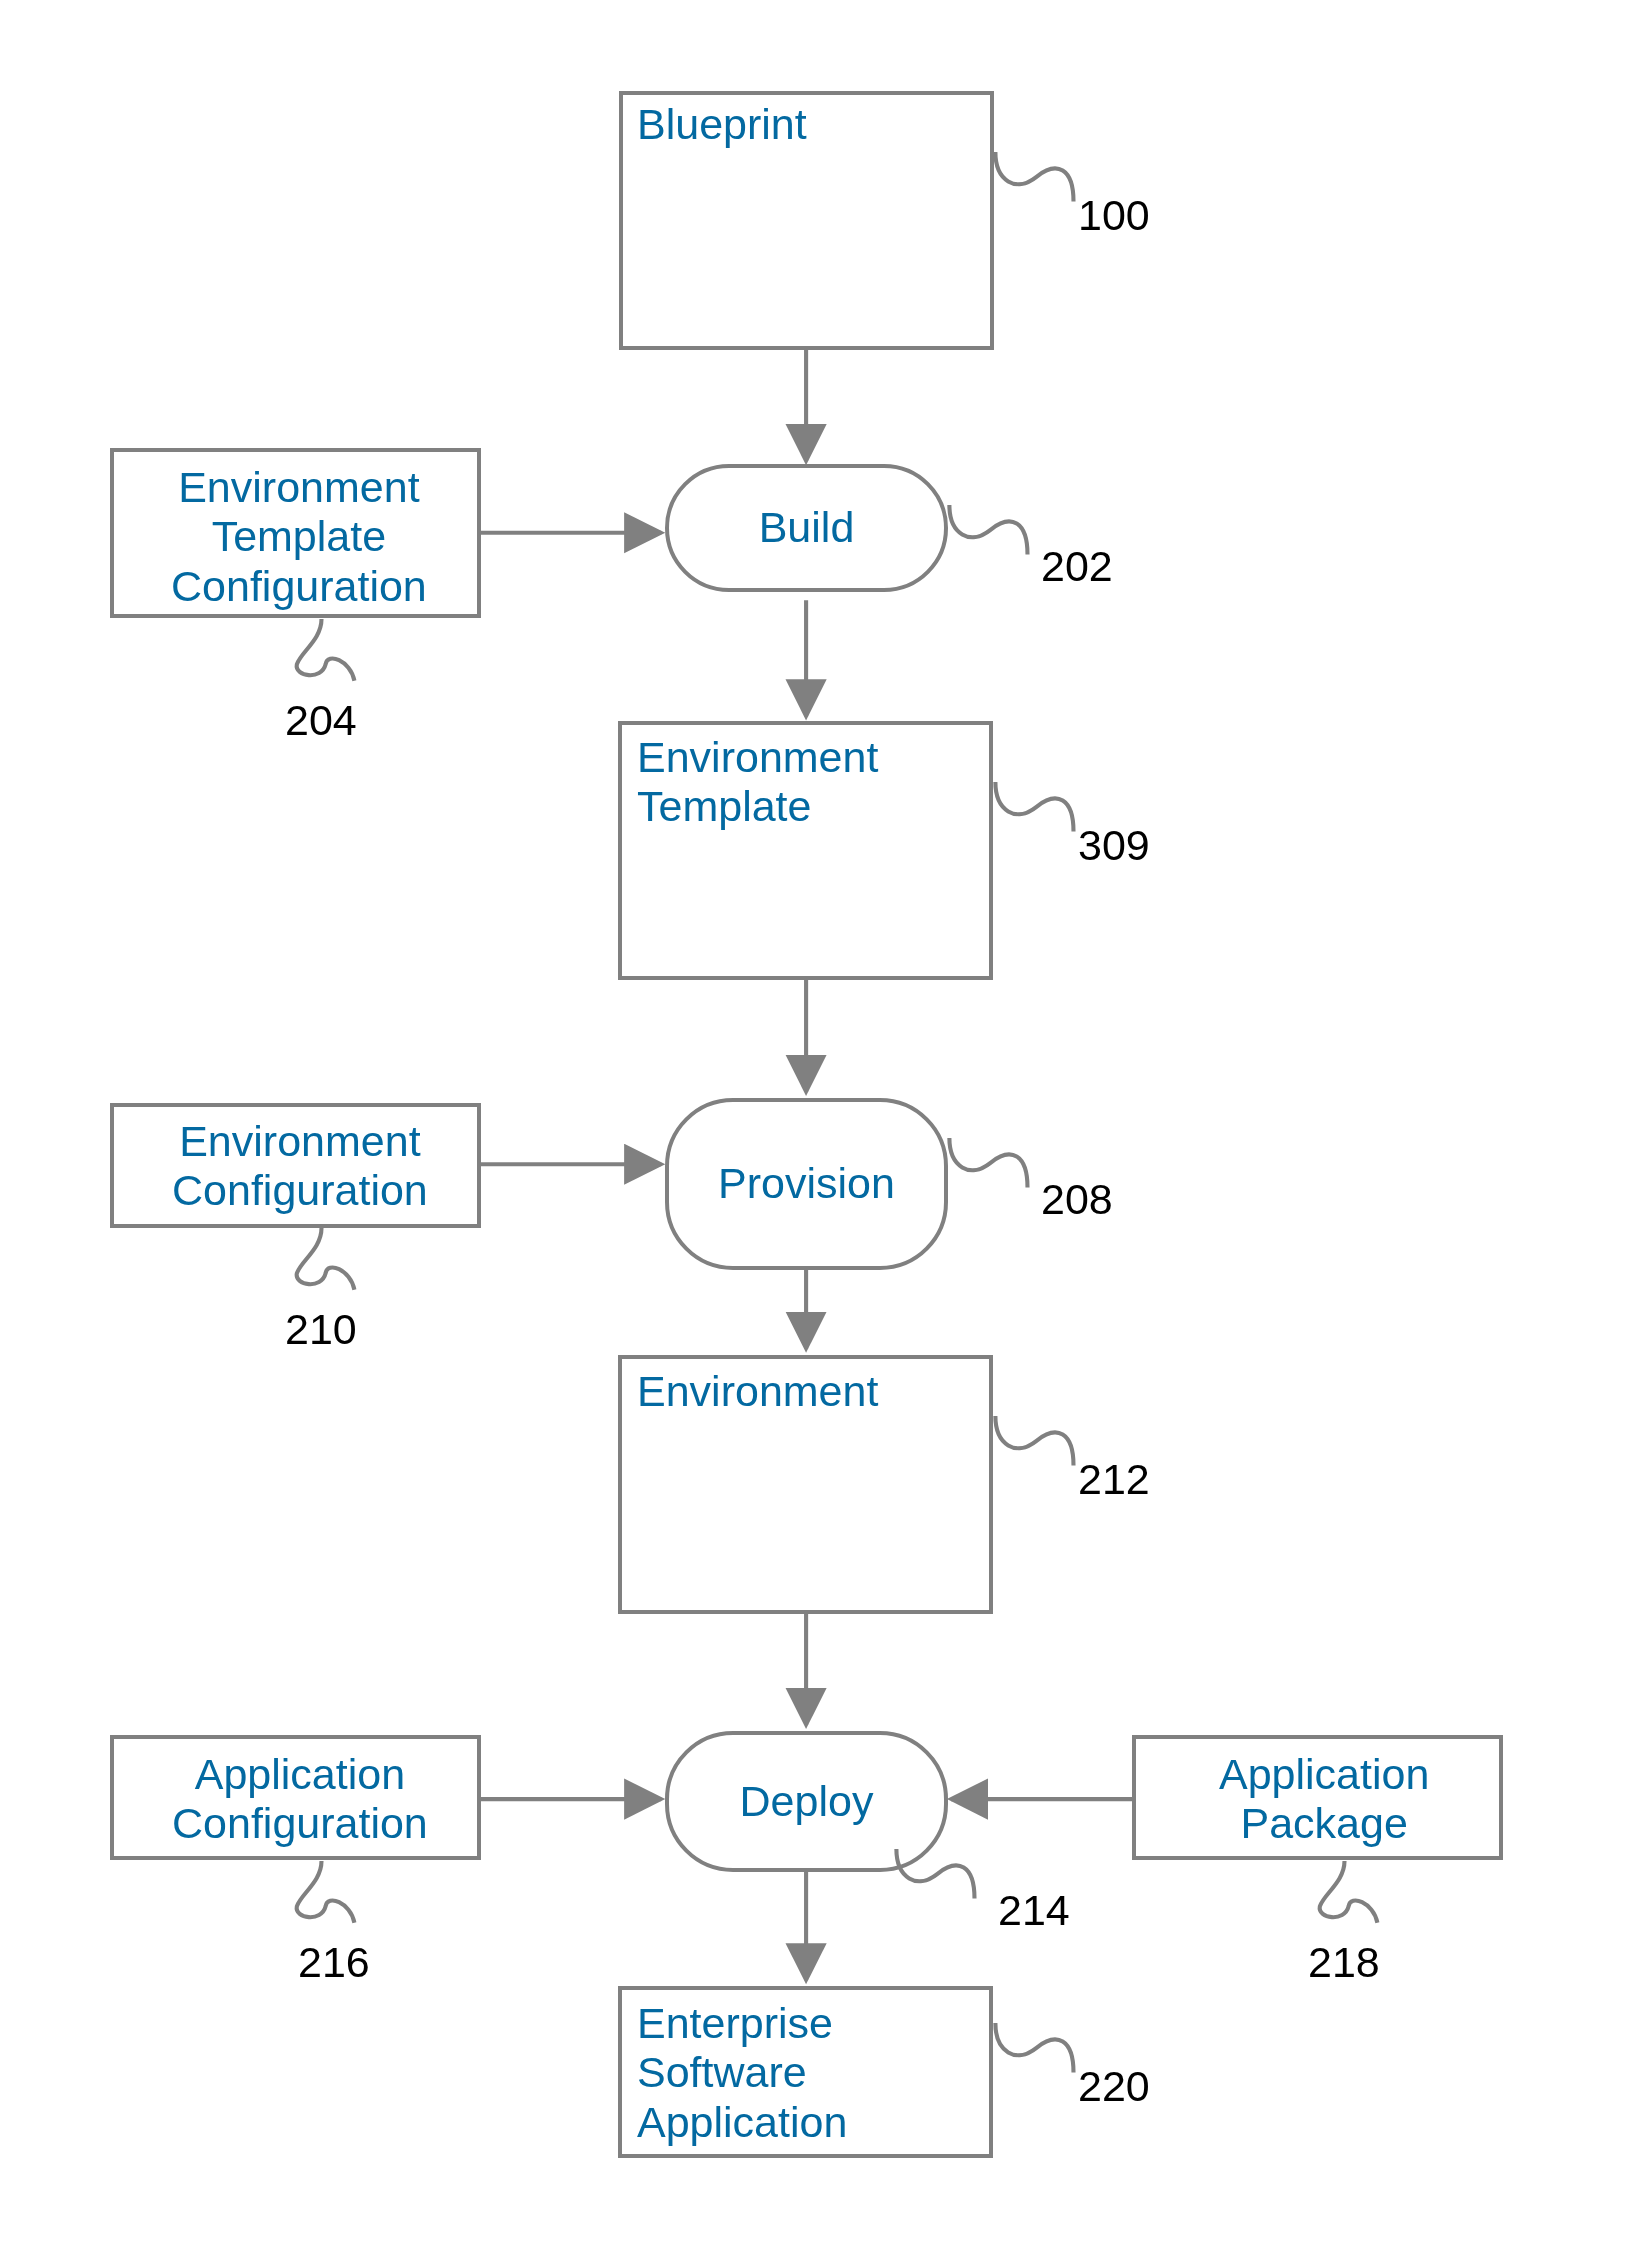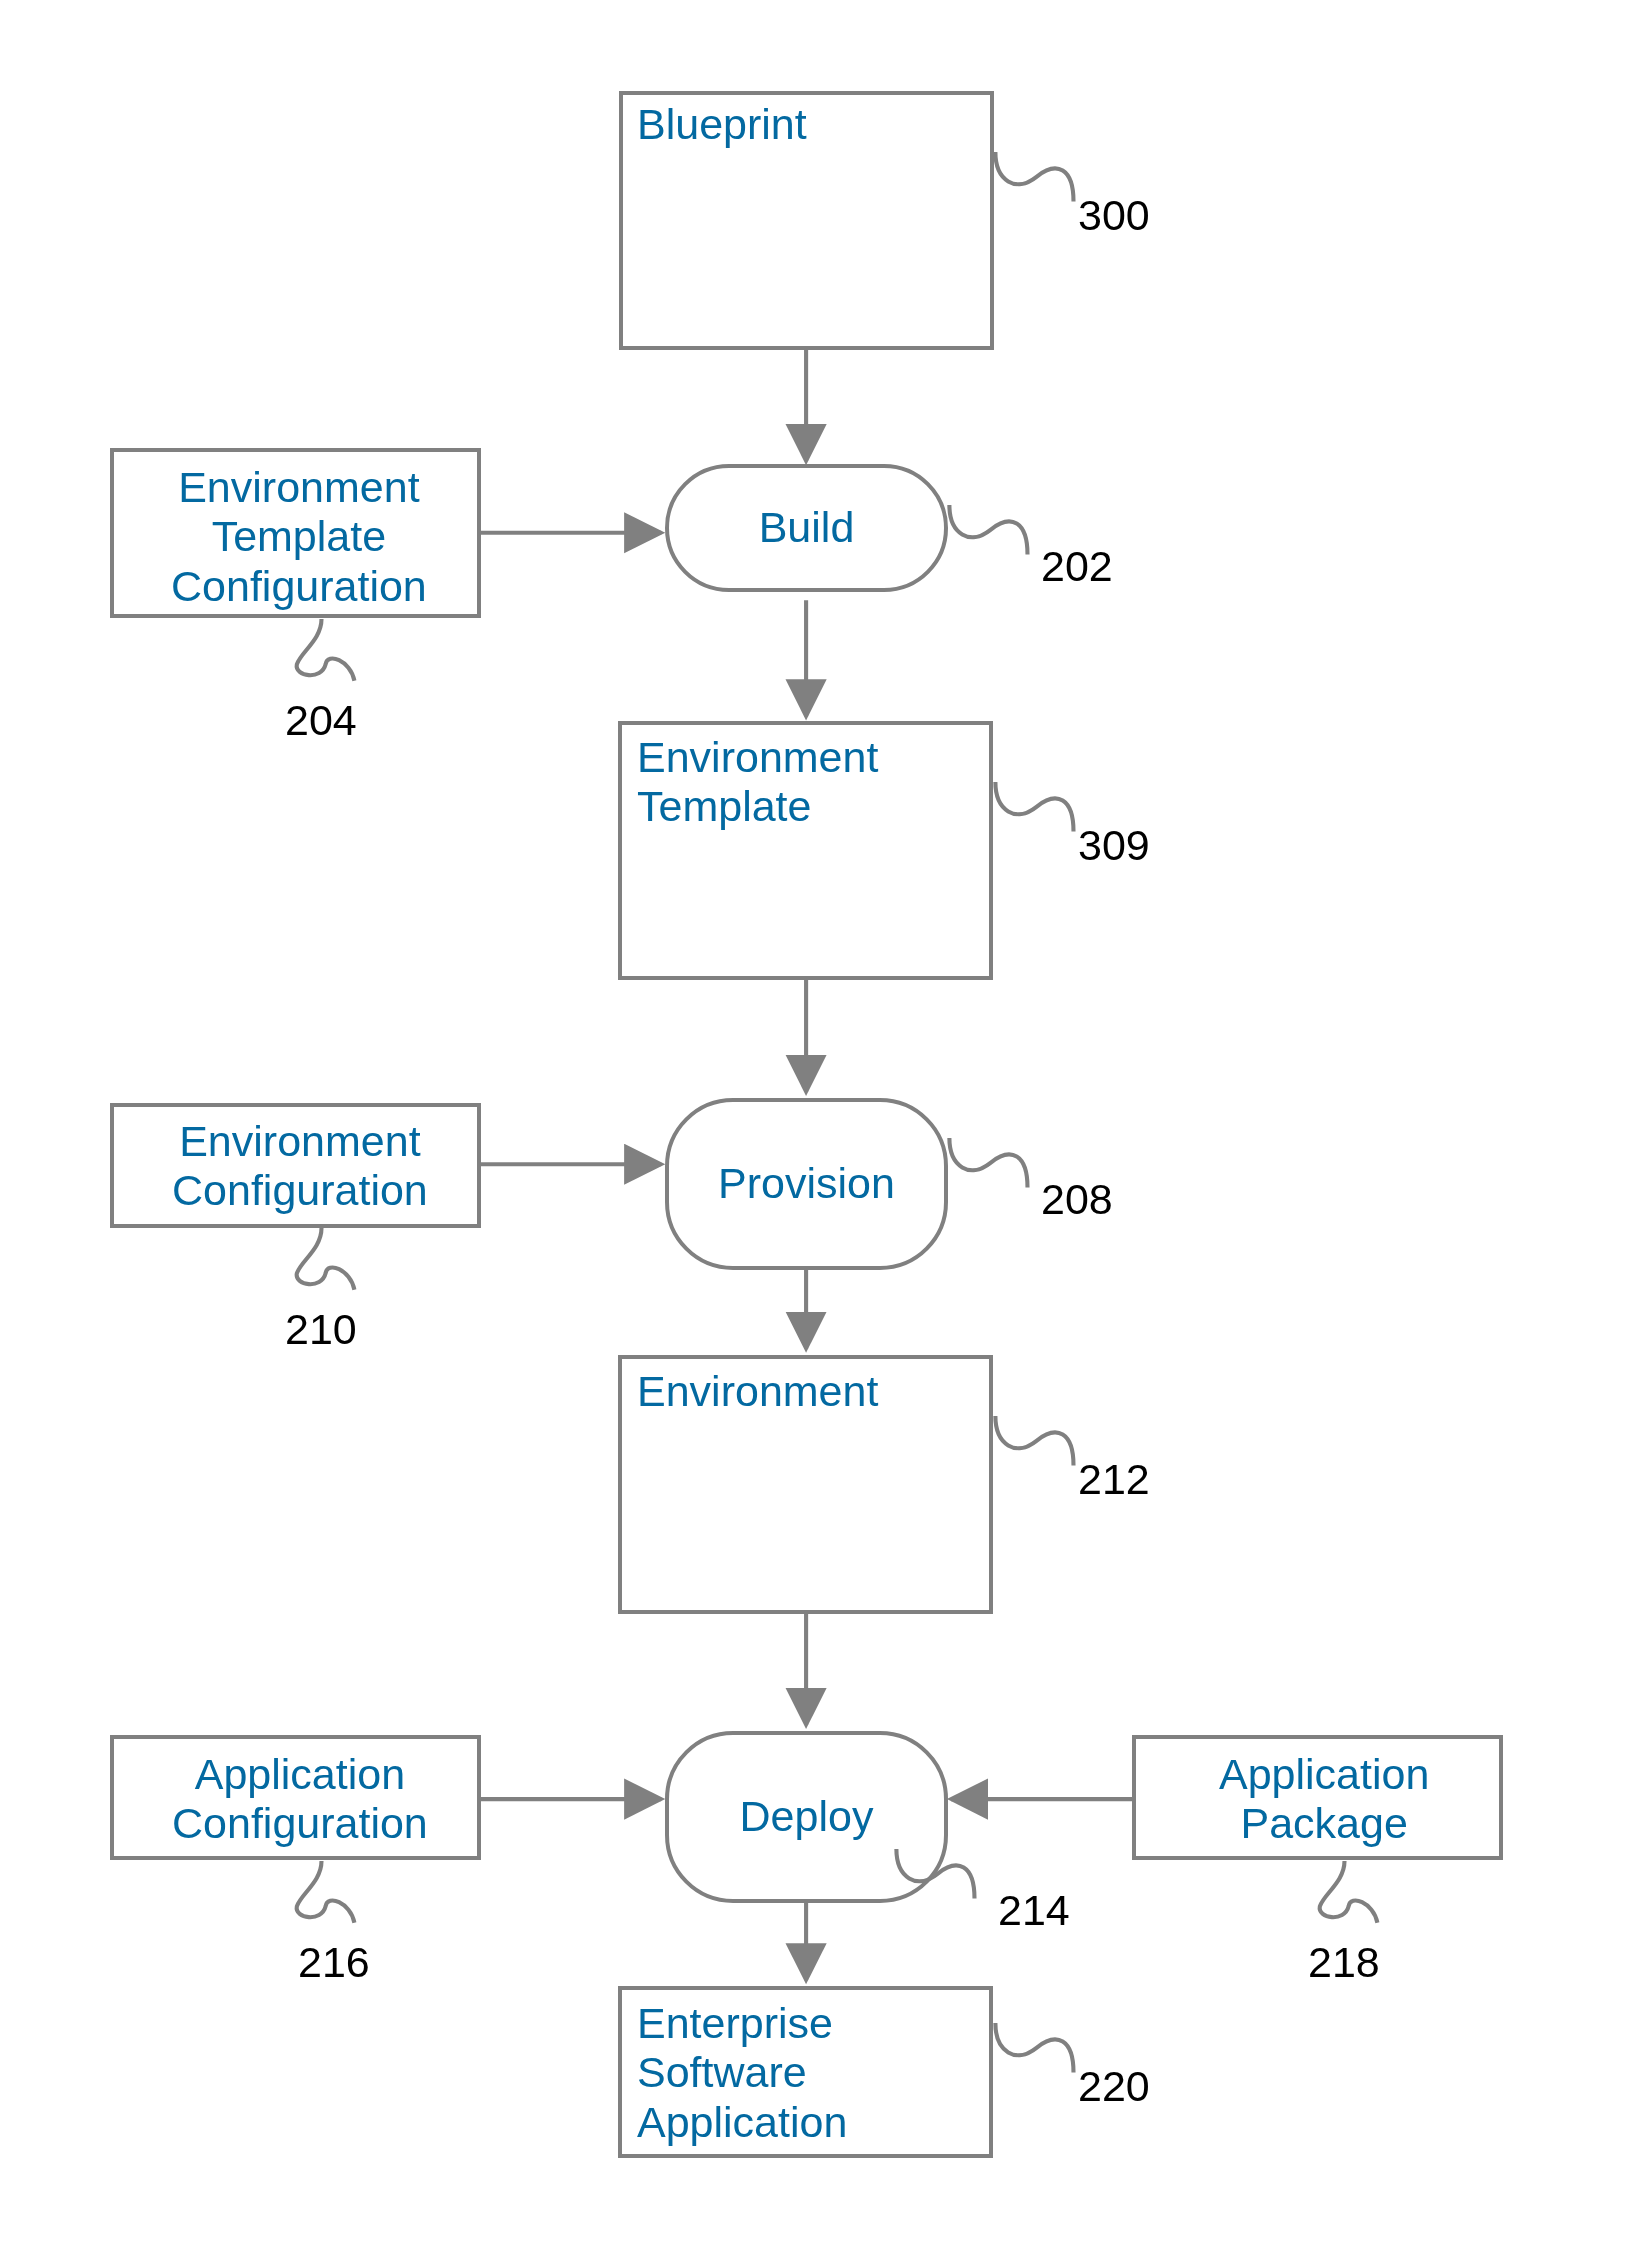--- a/index.html
+++ b/index.html
@@ -82,21 +82,21 @@
   <line x1="1375" y1="2185" x2="1155" y2="2185" stroke="#808080" stroke-width="5" marker-end="url(#arrowhead)"></line>
 
   <line x1="979" y1="2267" x2="979" y2="2405" stroke="#808080" stroke-width="5" marker-end="url(#arrowhead)"></line>
 </svg>
 
 <div class="box" style="left:619px; top:91px; width:375px; height:259px;"></div>
 <div class="label" style="left:637px; top:100px;">Blueprint</div>
 <svg class="squiggle" style="left:991px; top:148px;" width="91" height="74" viewBox="0 0 110 90">
   <path d="M5,5 C5,40 30,55 55,35 C80,15 100,25 100,65"></path>
 </svg>
-<div class="reflabel" style="left:1078px; top:191px;">300</div>
+<div class="reflabel" style="left:1078px; top:191px;">100</div>
 
 <div class="box" style="left:110px; top:448px; width:371px; height:170px;"></div>
 <div class="label" style="left:171px; top:463px; text-align:center;">Environment
 Template
 Configuration</div>
 <svg class="squiggle" style="left:276px; top:615px;" width="91" height="74" viewBox="0 0 110 90">
   <path d="M55,5 C55,30 30,45 25,60 C22,75 55,80 60,60 C62,45 90,55 95,80"></path>
 </svg>
 <div class="reflabel" style="left:285px; top:696px;">204</div>
 
@@ -140,21 +140,21 @@
 <div class="reflabel" style="left:1078px; top:1455px;">212</div>
 
 <div class="box" style="left:110px; top:1735px; width:371px; height:125px;"></div>
 <div class="label" style="left:172px; top:1750px; text-align:center;">Application
 Configuration</div>
 <svg class="squiggle" style="left:276px; top:1857px;" width="91" height="74" viewBox="0 0 110 90">
   <path d="M55,5 C55,30 30,45 25,60 C22,75 55,80 60,60 C62,45 90,55 95,80"></path>
 </svg>
 <div class="reflabel" style="left:298px; top:1938px;">216</div>
 
-<div class="pill" style="left:665px; top:1731px; width:283px; height:172px; border-radius:68px;">
+<div class="pill" style="left:665px; top:1731px; width:283px; height:141px; border-radius:68px;">
   <span class="label" style="position:static;">Deploy</span>
 </div>
 <svg class="squiggle" style="left:892px; top:1845px;" width="91" height="74" viewBox="0 0 110 90">
   <path d="M5,5 C5,40 30,55 55,35 C80,15 100,25 100,65"></path>
 </svg>
 <div class="reflabel" style="left:998px; top:1886px;">214</div>
 
 <div class="box" style="left:1132px; top:1735px; width:371px; height:125px;"></div>
 <div class="label" style="left:1219px; top:1750px; text-align:center;">Application
 Package</div>

